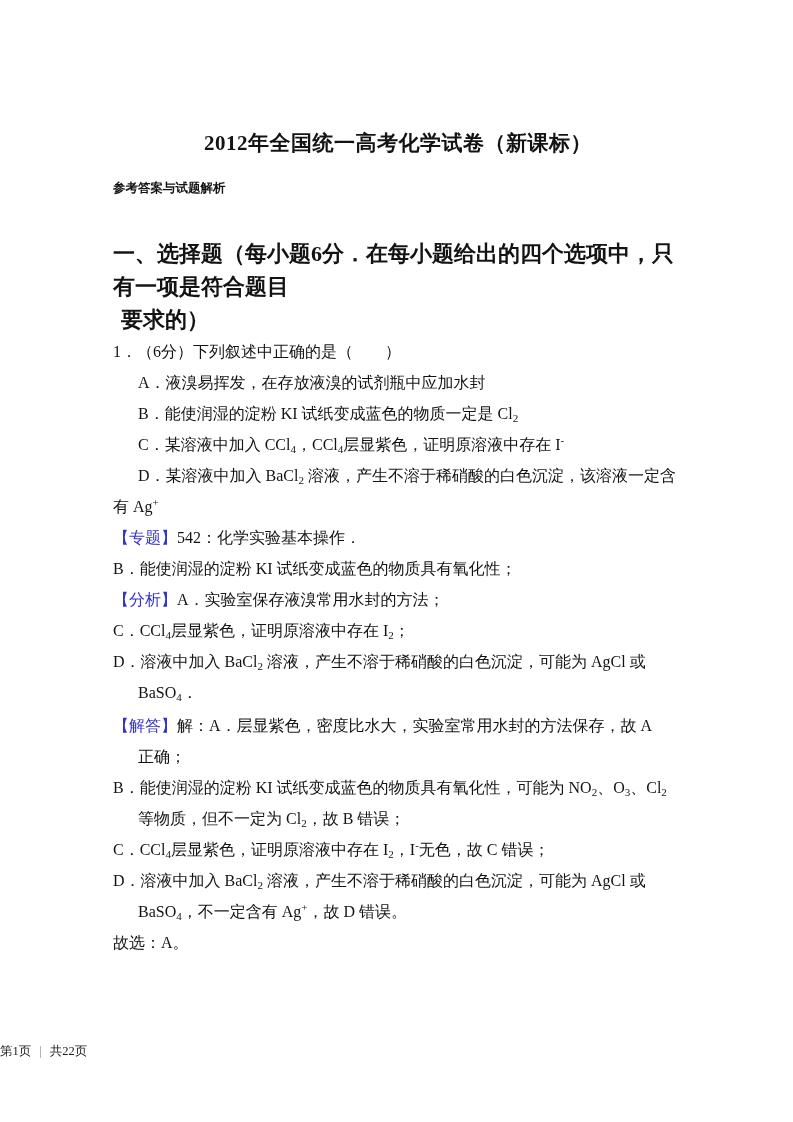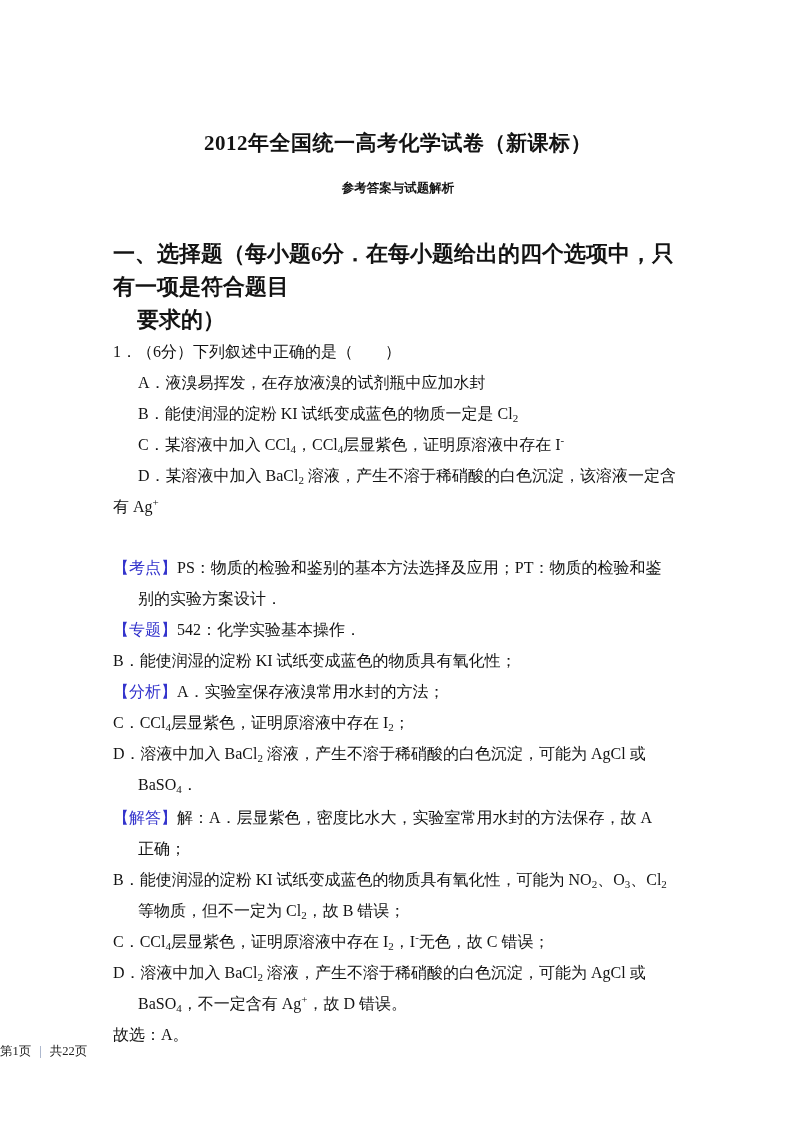--- a/index.html
+++ b/index.html
@@ -15,32 +15,32 @@
   .title {
     margin-top:130px;
     text-align:center;
     font-size:21px;
     font-weight:bold;
     line-height:26px;
     letter-spacing:0.5px;
   }
   .subtitle {
     margin-top:24px;
-    text-align:center;
+    text-align:left;
     font-size:12.5px;
     font-weight:bold;
     line-height:17px;
   }
   .section-heading {
     margin-top:40px;
     font-size:22px;
     font-weight:bold;
     line-height:33px;
   }
-  .section-heading .cont { margin-left:24px; }
+  .section-heading .cont { margin-left:8px; }
 
   .body-text { font-size:16px; line-height:31px; }
   .line { margin:0; }
   .indent { margin-left:25px; }
   .gap-top { margin-top:30px; }
 
   .blue-label { color:#3333CC; }
 
   sub { font-size:11px; vertical-align:-3px; line-height:0; }
   sup { font-size:11px; vertical-align:6px; line-height:0; }
@@ -72,24 +72,20 @@
 
     <div class="body-text">
       <div class="line">1．（6分）下列叙述中正确的是（　　）</div>
       <div class="line indent">A．液溴易挥发，在存放液溴的试剂瓶中应加水封</div>
       <div class="line indent">B．能使润湿的淀粉 KI 试纸变成蓝色的物质一定是 Cl<sub>2</sub></div>
       <div class="line indent">C．某溶液中加入 CCl<sub>4</sub>，CCl<sub>4</sub>层显紫色，证明原溶液中存在 I<sup>-</sup></div>
       <div class="line indent">D．某溶液中加入 BaCl<sub>2</sub> 溶液，产生不溶于稀硝酸的白色沉淀，该溶液一定含</div>
       <div class="line">有 Ag<sup>+</sup></div>
     </div>
 
-    <div class="body-text gap-top">
-      <div class="line"><span class="blue-label">【考点】</span><span>PS：物质的检验和鉴别的基本方法选择及应用；PT：物质的检验和鉴</span></div>
-      <div class="line indent">别的实验方案设计．</div>
-    </div>
 
     <div class="body-text">
       <div class="line"><span class="blue-label">【专题】</span><span>542：化学实验基本操作．</span></div>
     </div>
 
     <div class="body-text">
       <div class="line">B．能使润湿的淀粉 KI 试纸变成蓝色的物质具有氧化性；</div>
       <div class="line"><span class="blue-label">【分析】</span><span>A．实验室保存液溴常用水封的方法；</span></div>
       <div class="line">C．CCl<sub>4</sub>层显紫色，证明原溶液中存在 I<sub>2</sub>；</div>
       <div class="line">D．溶液中加入 BaCl<sub>2</sub> 溶液，产生不溶于稀硝酸的白色沉淀，可能为 AgCl 或</div>

